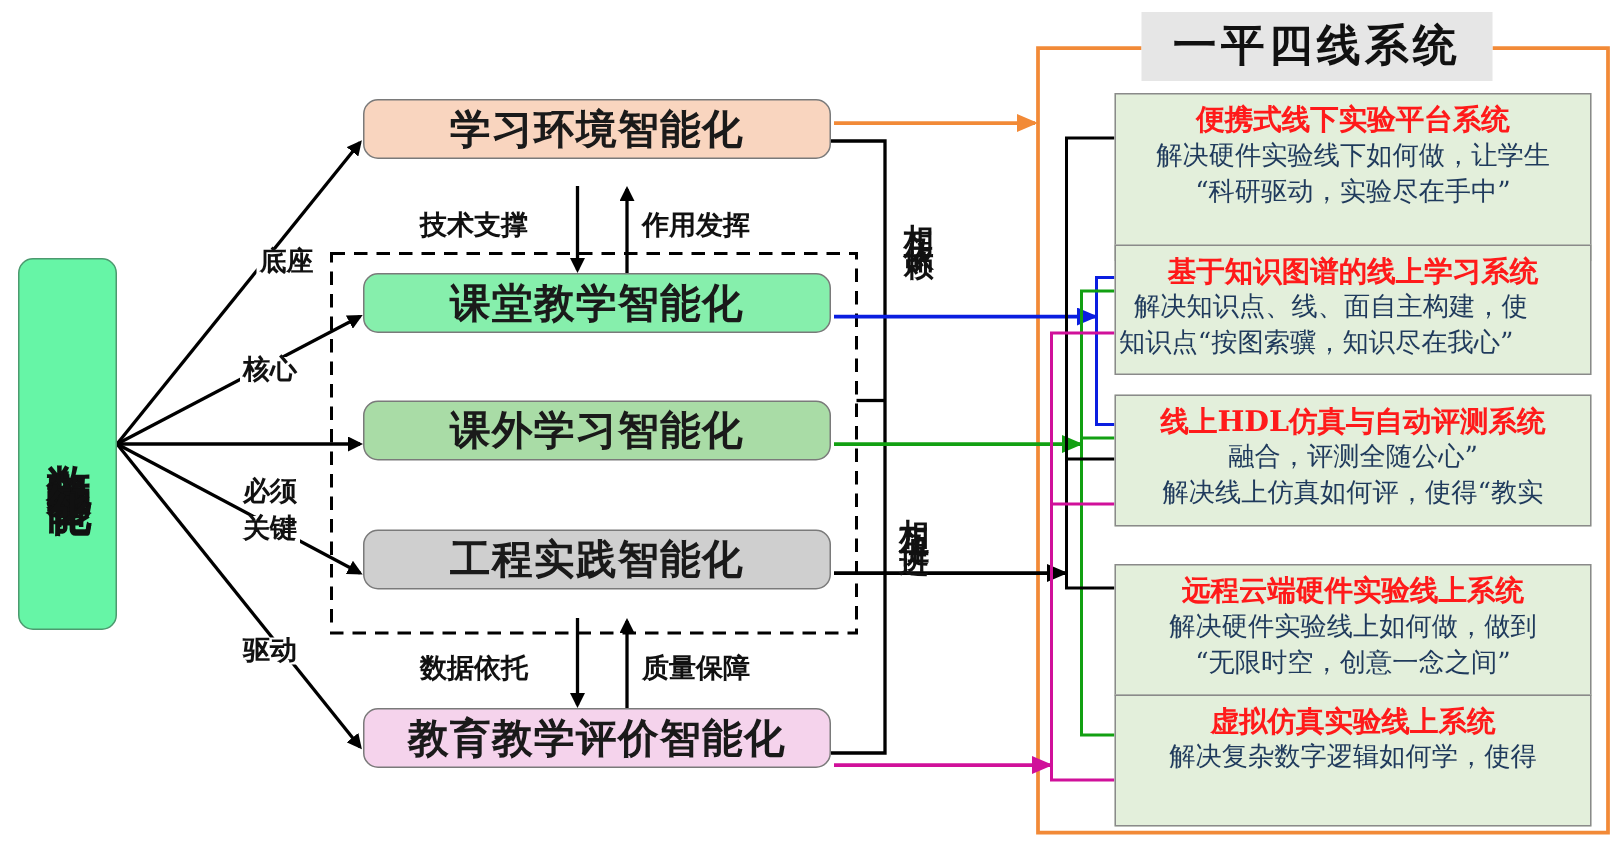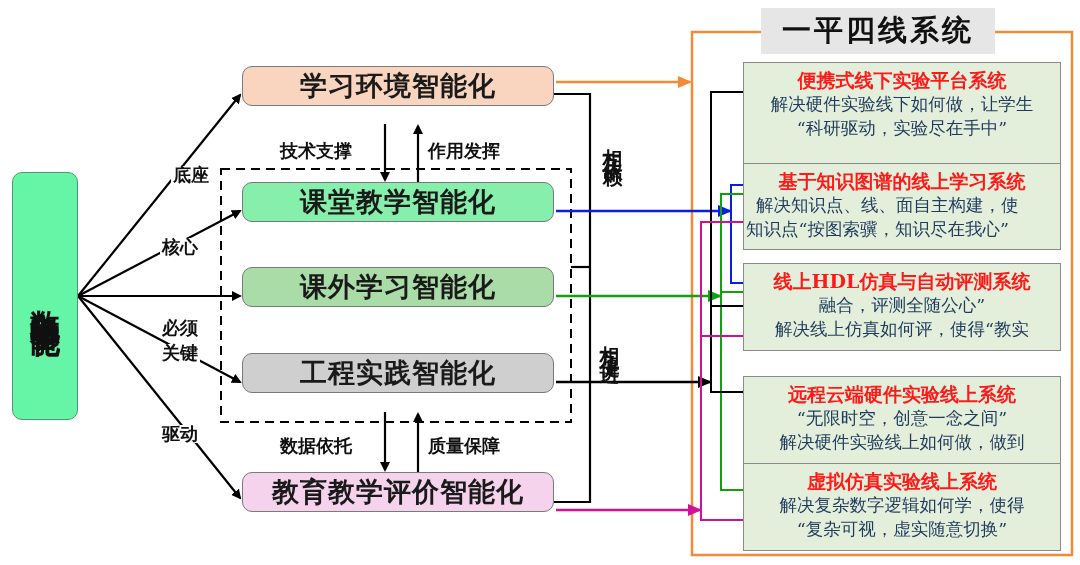--- a/index.html
+++ b/index.html
@@ -156,20 +156,19 @@
   <div class="sys-desc" style="text-align:left;padding-left:12px;">解决知识点、线、面自主构建，使</div>
   <div class="sys-desc" style="text-align:left;padding-left:2px;">知识点“按图索骥，知识尽在我心”</div>
 </div>
 <div class="abs sys" style="top:263px;height:88px;">
   <div class="sys-name">线上HDL仿真与自动评测系统</div>
   <div class="sys-desc">融合，评测全随公心”</div>
   <div class="sys-desc">解决线上仿真如何评，使得“教实</div>
 </div>
 <div class="abs sys" style="top:376px;height:88px;">
   <div class="sys-name">远程云端硬件实验线上系统</div>
+  <div class="sys-desc">解决硬件实验线上如何做，做到</div>
   <div class="sys-desc">“无限时空，创意一念之间”</div>
-  <div class="sys-desc">解决硬件实验线上如何做，做到</div>
 </div>
 <div class="abs sys" style="top:463px;height:88px;">
   <div class="sys-name">虚拟仿真实验线上系统</div>
   <div class="sys-desc">解决复杂数字逻辑如何学，使得</div>
-  <div class="sys-desc">“复杂可视，虚实随意切换”</div>
 </div>
 
 </body></html>

